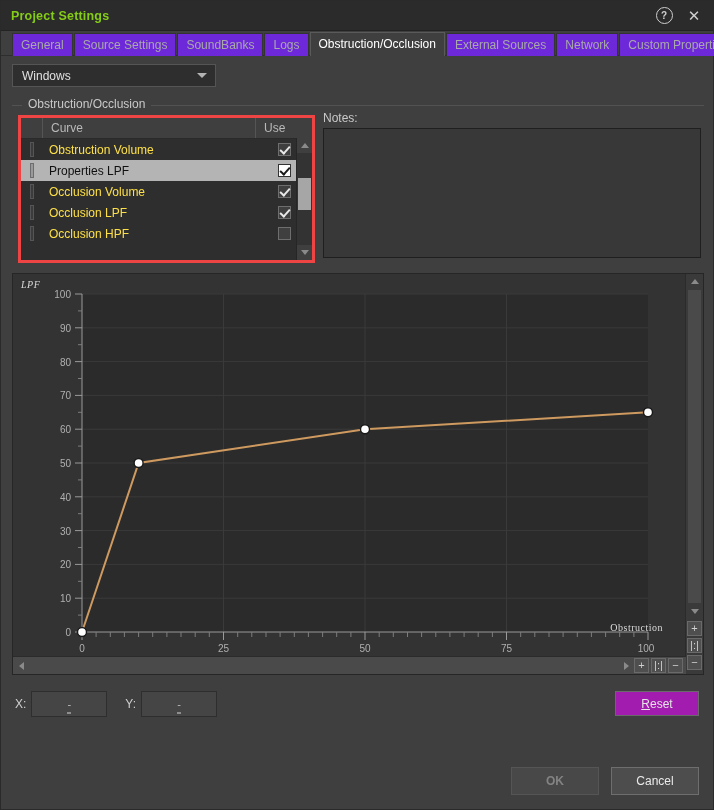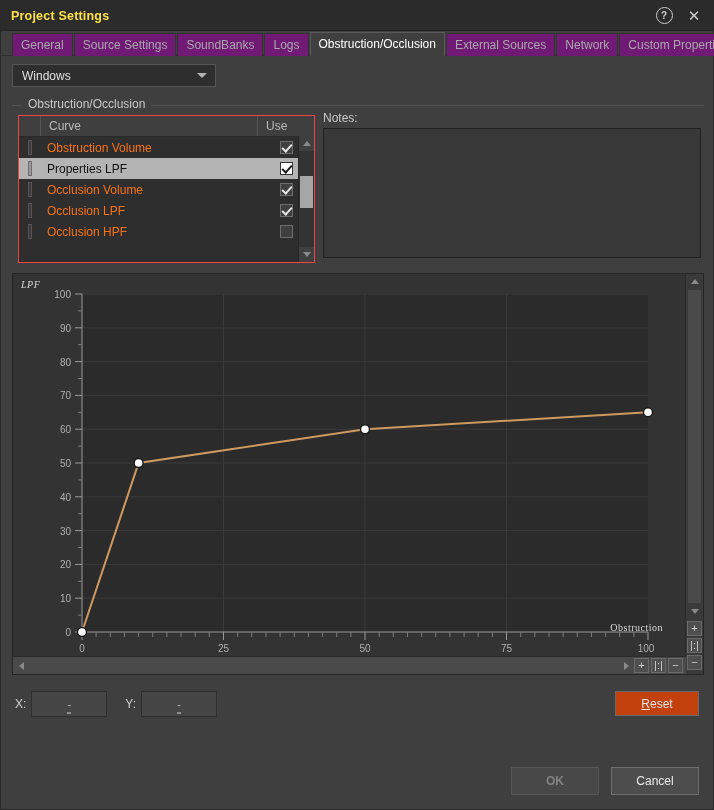--- a/index.html
+++ b/index.html
@@ -8,57 +8,57 @@
     background:#3c3c3c;
     font-family:"Liberation Sans", sans-serif;
     font-size:12px;
     color:#d4d4d4;
     -webkit-font-smoothing:antialiased;
   }
   .window{position:relative;width:714px;height:810px;background:#3f3f3f;box-sizing:border-box;border:1px solid #2a2a2a;}
 
   
   .titlebar{height:29px;background:#2b2b2b;display:flex;align-items:center;padding:0 4px 0 10px;border-bottom:1px solid #232323;}
-  .title-text{font-size:12.5px;font-weight:bold;color:#fde047;flex:1;letter-spacing:.2px;}
+  .title-text{font-size:12.5px;font-weight:bold;color:#84cc16;flex:1;letter-spacing:.2px;}
   .tb-btn{width:30px;height:27px;display:flex;align-items:center;justify-content:center;color:#cfcfcf;cursor:default;}
   .help-circle{width:15px;height:15px;border:1.6px solid #cfcfcf;border-radius:50%;display:flex;align-items:center;justify-content:center;font-size:10px;font-weight:bold;line-height:1;color:#cfcfcf;}
   .xglyph{font-size:15px;line-height:1;color:#cfcfcf;font-weight:300;}
 
   
   .tabbar{display:flex;align-items:flex-end;height:25px;padding-left:11px;background:#3f3f3f;position:relative;}
   .tabbar:after{content:"";position:absolute;left:0;right:0;bottom:0;height:1px;background:#2e2e2e;}
-  .tab{height:22px;line-height:22px;padding:0 8px;font-size:12px;color:#a9a9a9;background:#701a75;border:1px solid #333;border-bottom:none;margin-right:1px;position:relative;z-index:1;cursor:default;white-space:nowrap;}
+  .tab{height:22px;line-height:22px;padding:0 8px;font-size:12px;color:#a9a9a9;background:#6d28d9;border:1px solid #333;border-bottom:none;margin-right:1px;position:relative;z-index:1;cursor:default;white-space:nowrap;}
   .tab.active{background:#3f3f3f;color:#ffffff;border-color:#5a5a5a;z-index:3;height:23px;line-height:23px;}
 
   
   .platform-row{padding:8px 6px 0 11px;}
   .combo{width:204px;height:23px;background:#2e2e2e;border:1px solid #555;display:flex;align-items:center;padding:0 0 0 9px;box-sizing:border-box;cursor:default;}
   .combo .cval{flex:1;font-size:12px;color:#e0e0e0;}
   .combo .carrow{width:26px;display:flex;align-items:center;justify-content:center;}
   .caret-d{width:0;height:0;border-left:5px solid transparent;border-right:5px solid transparent;border-top:5px solid #b4b4b4;}
 
   
   .group{position:absolute;left:11px;top:96px;width:692px;height:178px;}
   .group-line{position:absolute;left:0;top:8px;width:100%;height:1px;background:#525252;}
   .group-title{position:absolute;left:10px;top:0;background:#3f3f3f;padding:0 6px;font-size:12px;color:#c9c9c9;}
 
   
-  .listbox{position:absolute;left:6px;top:18px;width:297px;height:148px;background:#2e2e2e;border:1px solid #ef4444;box-sizing:border-box;display:flex;flex-direction:column;justify-content:center;}
+  .listbox{position:absolute;left:6px;top:18px;width:297px;height:148px;background:#2e2e2e;border:3px solid #ef4444;box-sizing:border-box;display:flex;flex-direction:column;justify-content:center;}
   .lhead{display:flex;height:20px;background:#3f3f3f;border-bottom:1px solid #2a2a2a;flex:0 0 auto;}
   .lhead .hcell{font-size:12px;color:#b9b9b9;display:flex;align-items:center;padding-left:8px;box-sizing:border-box;}
   .hc-mark{width:22px;border-right:1px solid #555;}
   .hc-name{flex:1;border-right:1px solid #555;}
   .hc-use{width:56px;}
   .lbody{flex:1;position:relative;overflow:hidden;}
   .lrow{display:flex;height:21px;align-items:center;cursor:default;}
   .lrow.sel{background:#b4b4b4;}
   .lrow .c-mark{width:22px;display:flex;align-items:center;justify-content:center;box-sizing:border-box;}
   .markbar{width:4px;height:15px;background:#3b3b3b;border:1px solid #555;box-sizing:border-box;}
   .lrow.sel .markbar{background:#9a9a9a;border-color:#6d6d6d;}
-  .lrow .c-name{flex:1;font-size:12px;color:#f97316;padding-left:6px;}
+  .lrow .c-name{flex:1;font-size:12px;color:#fde047;padding-left:6px;}
   .lrow.sel .c-name{color:#101010;}
   .lrow .c-use{width:56px;display:flex;align-items:center;justify-content:center;}
   .cbx{width:13px;height:13px;background:#3f3f3f;border:1px solid #6e6e6e;box-sizing:border-box;position:relative;}
   .lrow.sel .cbx{background:#ffffff;border-color:#333;}
   .cbx.on:after{content:"";position:absolute;left:3px;top:0px;width:4px;height:8px;border:solid #e8e8e8;border-width:0 2px 2px 0;transform:rotate(42deg);}
   .lrow.sel .cbx.on:after{border-color:#1a1a1a;}
 
   
   .vscroll{position:absolute;right:0;top:20px;bottom:0;width:15px;background:#333;border-left:1px solid #262626;}
   .vs-arrow{height:15px;display:flex;align-items:center;justify-content:center;background:#3f3f3f;}
@@ -95,21 +95,21 @@
   .gh-zooms{display:flex;gap:2px;padding-right:3px;}
   .gh-zooms .zbtn{margin:0;}
 
   
   .coordrow{position:absolute;left:14px;top:690px;display:flex;align-items:center;}
   .cl{font-size:12px;color:#cfcfcf;margin-right:5px;}
   .spin{width:76px;height:26px;background:#454545;border:1px solid #2e2e2e;box-sizing:border-box;display:flex;align-items:center;justify-content:center;position:relative;margin-right:18px;}
   .spin .sv{font-size:11px;color:#bdbdbd;}
   .spin:after{content:"";position:absolute;left:50%;margin-left:-2px;bottom:2px;width:4px;height:2px;background:#8d8d8d;}
 
-  .reset-btn{position:absolute;right:14px;top:690px;width:84px;height:25px;background:#c2410c;border:1px solid #6a6a6a;box-sizing:border-box;display:flex;align-items:center;justify-content:center;font-size:12px;color:#e4e4e4;cursor:default;}
+  .reset-btn{position:absolute;right:14px;top:690px;width:84px;height:25px;background:#a21caf;border:1px solid #6a6a6a;box-sizing:border-box;display:flex;align-items:center;justify-content:center;font-size:12px;color:#e4e4e4;cursor:default;}
   .reset-btn u{text-decoration:underline;}
 
   .footer{position:absolute;right:14px;bottom:14px;display:flex;gap:12px;}
   .btn{width:88px;height:28px;display:flex;align-items:center;justify-content:center;font-size:12px;box-sizing:border-box;cursor:default;}
   .btn.ok{background:#484848;border:1px solid #555;color:#838383;font-weight:bold;}
   .btn.cancel{background:#4d4d4d;border:1px solid #6e6e6e;color:#eaeaea;}
 
   .tick-lab{font-size:10px;fill:#b0b0b0;font-family:"Liberation Sans",sans-serif;}
 </style>
 </head>

